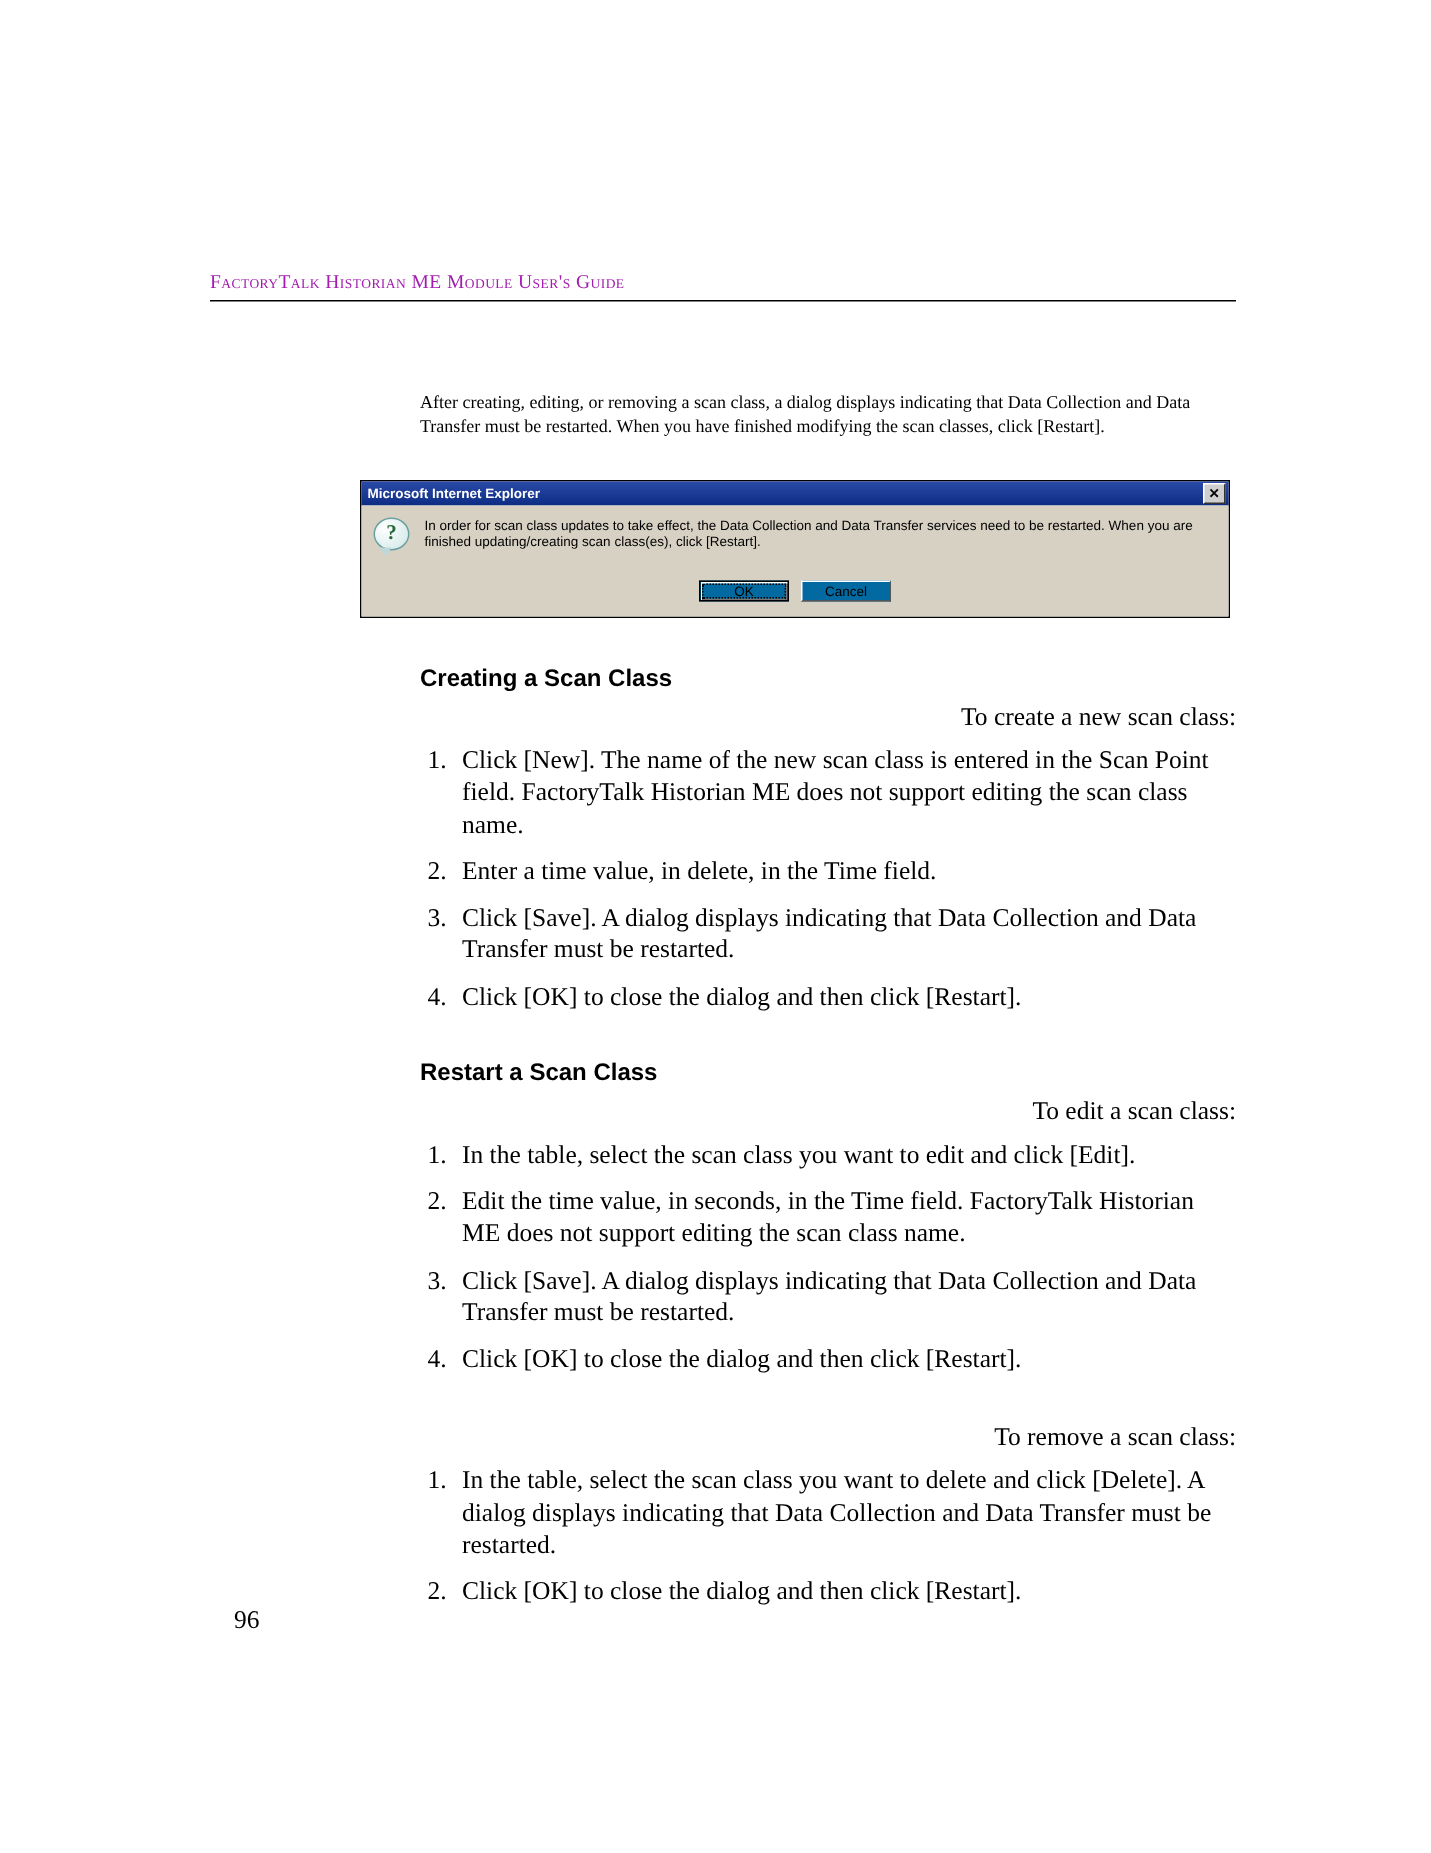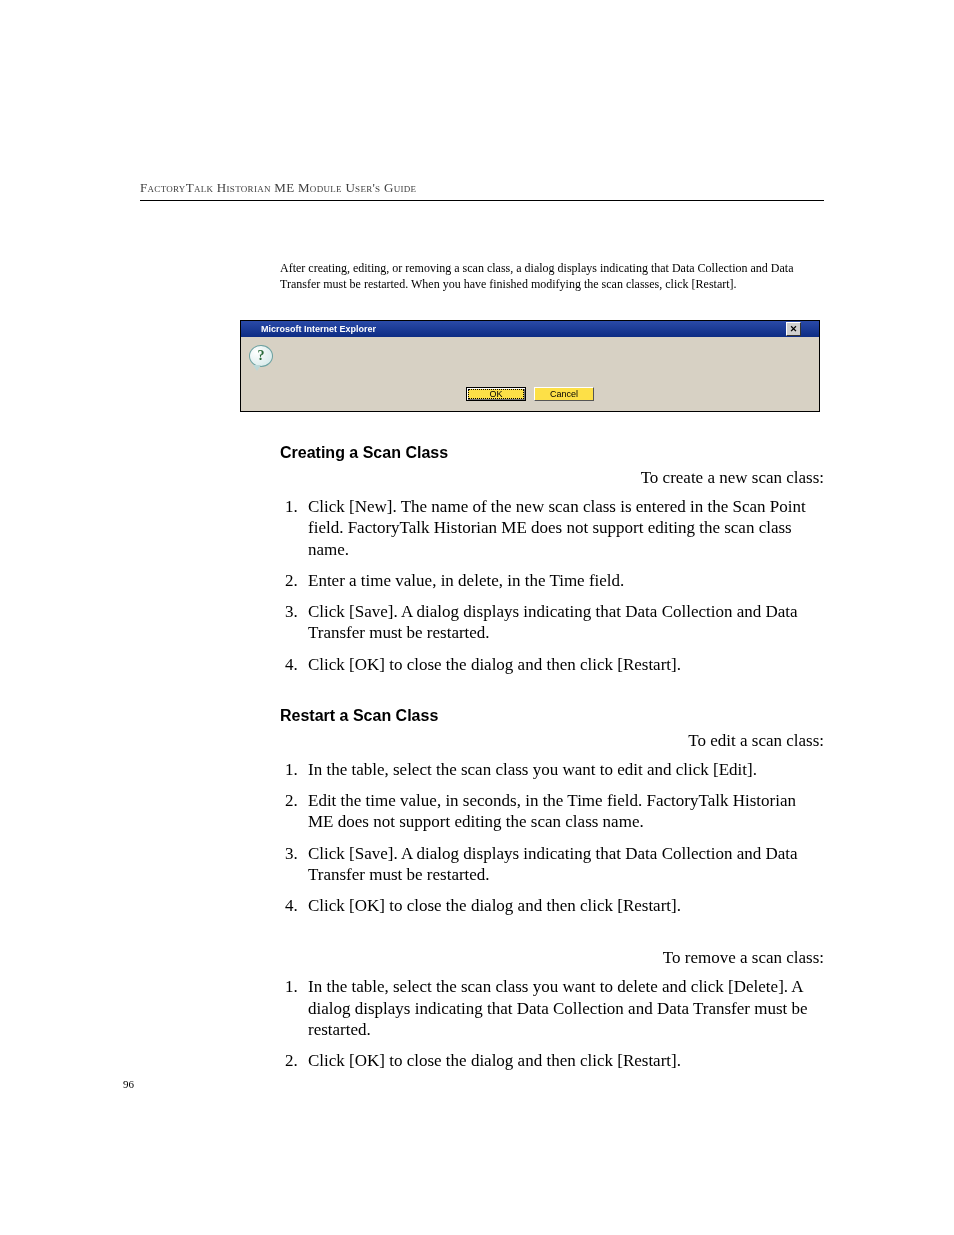--- a/index.html
+++ b/index.html
@@ -14,21 +14,21 @@
     width: 954px;
     height: 1235px;
     position: relative;
     box-sizing: border-box;
     padding: 180px 130px 0 140px;
   }
   .running-head {
     font-family: "Times New Roman", Times, serif;
     font-size: 13px;
     letter-spacing: 0.3px;
-    color: #404040;
+    color: #a21caf;
     border-bottom: 1.5px solid #000;
     padding-bottom: 4px;
     margin-left: 0;
     margin-right: 0;
   }
   .sc { font-variant: small-caps; }
   .body-text {
     margin-left: 140px;
     margin-top: 60px;
     font-size: 12px;
@@ -45,21 +45,21 @@
     border: 1px solid #000;
     font-family: Tahoma, Arial, sans-serif;
     font-size: 9px;
     color: #000;
     box-shadow: none;
   }
   .dlg-titlebar {
     background: linear-gradient(#2a4aa8, #0d2c84);
     color: #fff;
     font-weight: bold;
-    padding: 1px 18px;
+    padding: 1px 2px;
     display: flex;
     align-items: center;
     justify-content: space-between;
     height: 14px;
   }
   .dlg-title { padding-left: 2px; }
   .dlg-close {
     width: 13px; height: 12px;
     background: #cfcfcf;
     border: 1px solid #fff;
@@ -107,21 +107,21 @@
   .dlg-msg { flex: 1 1 500px; line-height: 1.2; }
   .dlg-buttons {
     flex: 1 1 100%;
     display:flex; gap: 8px;
     justify-content: center;
     margin-top: 8px;
   }
   .dlg-btn {
     min-width: 58px;
     padding: 1px 0;
-    background: #fde047;
+    background: #0369a1;
     border: 1px solid #fff;
     border-right-color:#555; border-bottom-color:#555;
     text-align: center;
     font-size: 9px;
   }
   .dlg-btn.default {
     outline: 1px dotted #000;
     outline-offset: -3px;
     border: 1px solid #000;
     box-shadow: inset 1px 1px 0 #fff, inset -1px -1px 0 #777;
@@ -148,22 +148,22 @@
     margin: 6px 0 0 0;
   }
   .section ol li {
     padding-left: 6px;
     margin-bottom: 10px;
     line-height: 1.25;
   }
   .page-number {
     position: absolute;
     bottom: 145px;
-    left: 123px;
-    font-size: 11px;
+    left: 156px;
+    font-size: 17px;
   }
 </style>
 </head>
 <body>
 
 <div class="page">
 
   <div class="running-head">
     <span class="sc">FactoryTalk Historian ME Module User's Guide</span>
   </div>
@@ -178,20 +178,21 @@
         <span class="dlg-title">Microsoft Internet Explorer</span>
         <span class="dlg-close">✕</span>
       </div>
       <div class="dlg-body">
         <div class="dlg-icon">
           <div class="bubble">
               <span class="q">?</span>
             </div>
           <div class="tail"></div>
         </div>
+        <div class="dlg-msg">In order for scan class updates to take effect, the Data Collection and Data Transfer services need to be restarted. When you are finished updating/creating scan class(es), click [Restart].</div>
         <div class="dlg-buttons">
           <div class="dlg-btn default">OK</div>
           <div class="dlg-btn">Cancel</div>
         </div>
       </div>
     </div>
   </div>
 
   <div class="section">
     <h2>Creating a Scan Class</h2>

